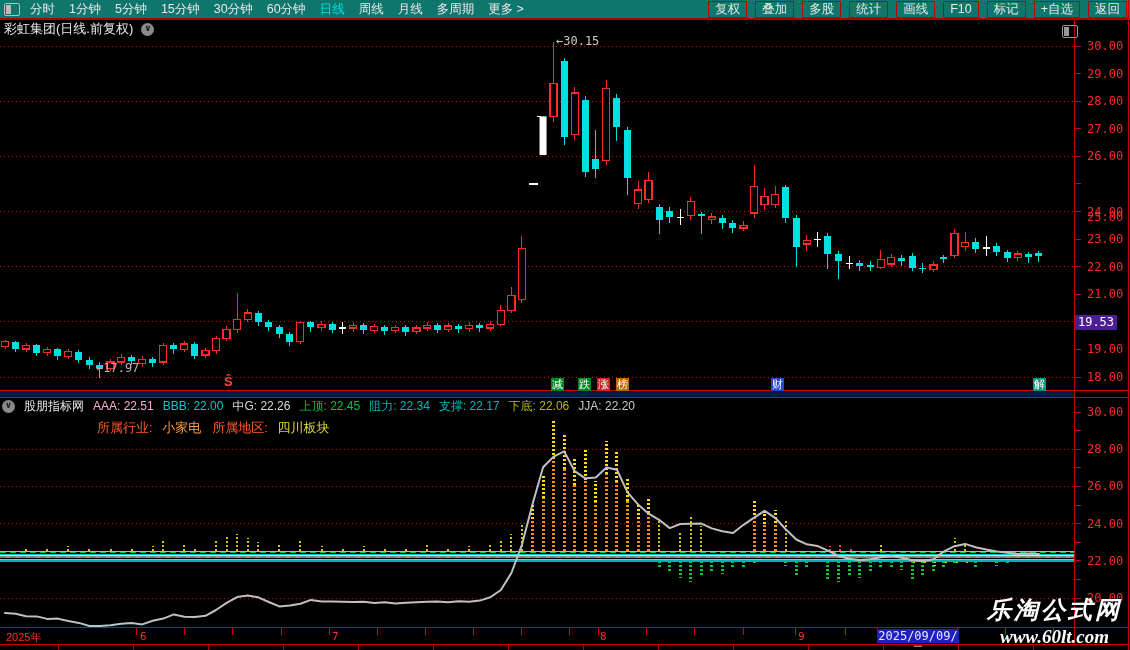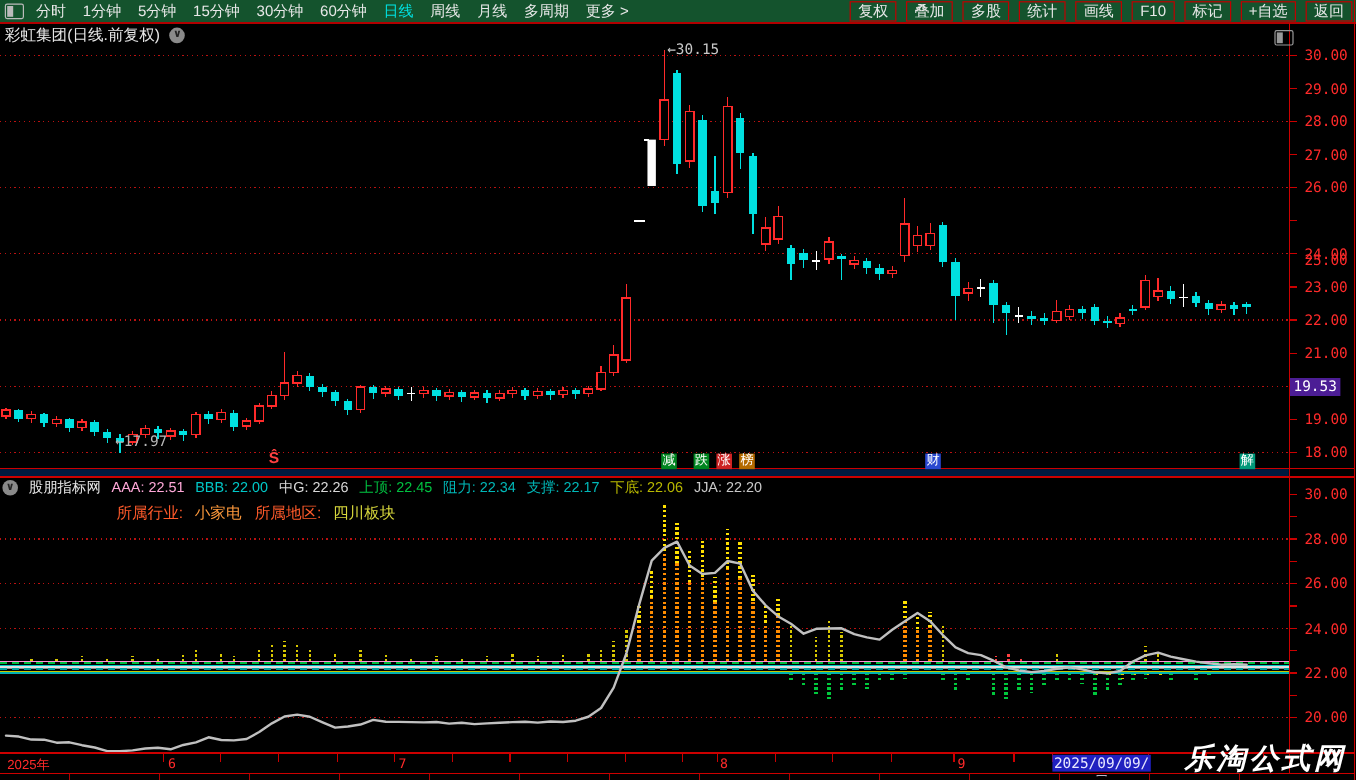--- a/index.html
+++ b/index.html
@@ -1,19 +1,19 @@
 <!DOCTYPE html>
 <html><head>
 <meta charset="utf-8">
 <style>
   html,body{margin:0;padding:0;background:#000;}
   #app{position:relative;width:1130px;height:650px;background:#000;overflow:hidden;
        font-family:"Liberation Sans","DejaVu Sans",sans-serif;}
   
-  #menubar{position:absolute;left:0;top:0;width:1130px;height:19px;background:#14532d;
+  #menubar{position:absolute;left:0;top:0;width:1130px;height:19px;background:#0f766e;
            border-bottom:1px solid #b00000;}
   .winicon{position:absolute;left:4px;top:3px;width:14px;height:11px;border:1px solid #bbb;
            border-radius:2px;}
   .winicon i{position:absolute;left:1px;top:1px;width:5px;height:9px;background:#bbb;}
   #menu-left{position:absolute;left:30px;top:0;height:19px;display:flex;gap:14px;
              align-items:center;font-size:12.5px;color:#e8e8e8;white-space:nowrap;}
   #menu-left .mi.active{color:#00e0e0;}
   #menu-left .mi{cursor:default;}
   #menu-right{position:absolute;right:3px;top:1px;display:flex;gap:8px;}
   #menu-right .rbox{border:1px solid #c00000;color:#e8e8e8;font-size:12.5px;
@@ -550,14 +550,15 @@
     <span id="date-box">2025/09/09/二</span>
   <span class="xlab cn" style="left: 6px;">2025年</span>
       <span class="xlab" style="left: 140px;">6</span>
       <span class="xlab" style="left: 332px;">7</span>
       <span class="xlab" style="left: 600px;">8</span>
       <span class="xlab" style="left: 798px;">9</span>
     </div>
 
   <div id="watermark">
     <div class="w1">乐淘公式网</div>
+    <div class="w2">www.60lt.com</div>
   </div>
 </div>
 
 </body></html>

